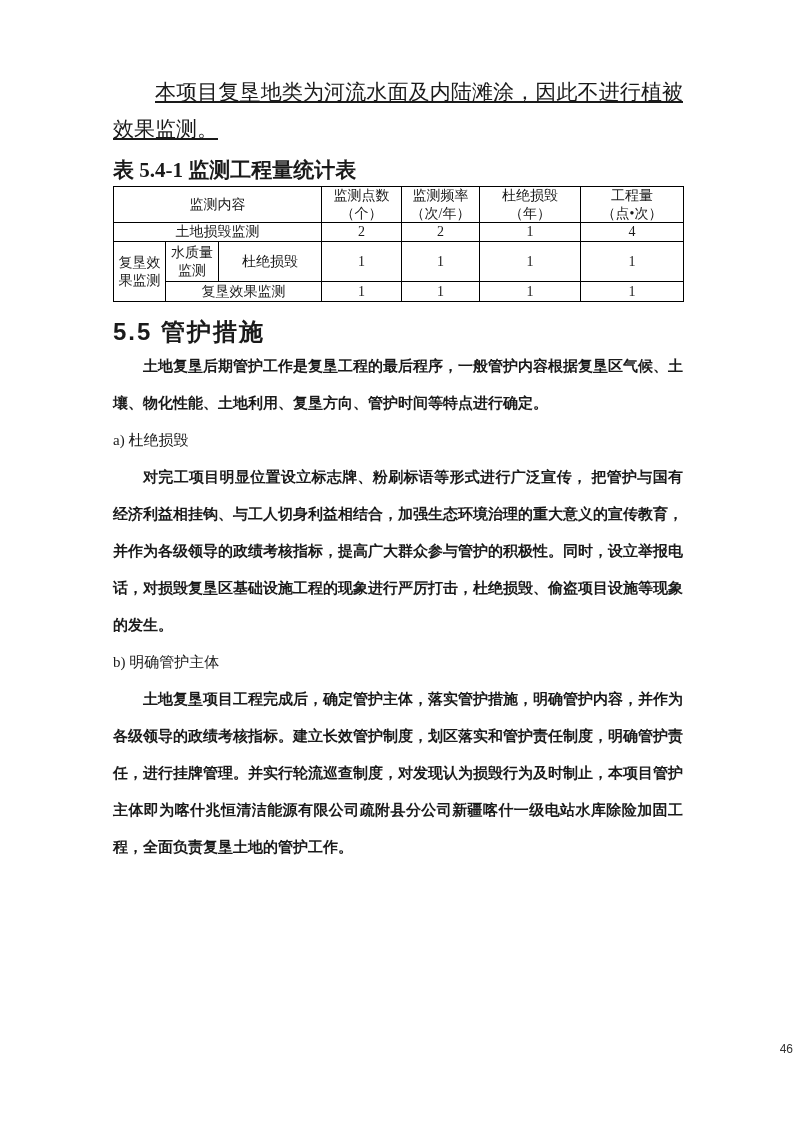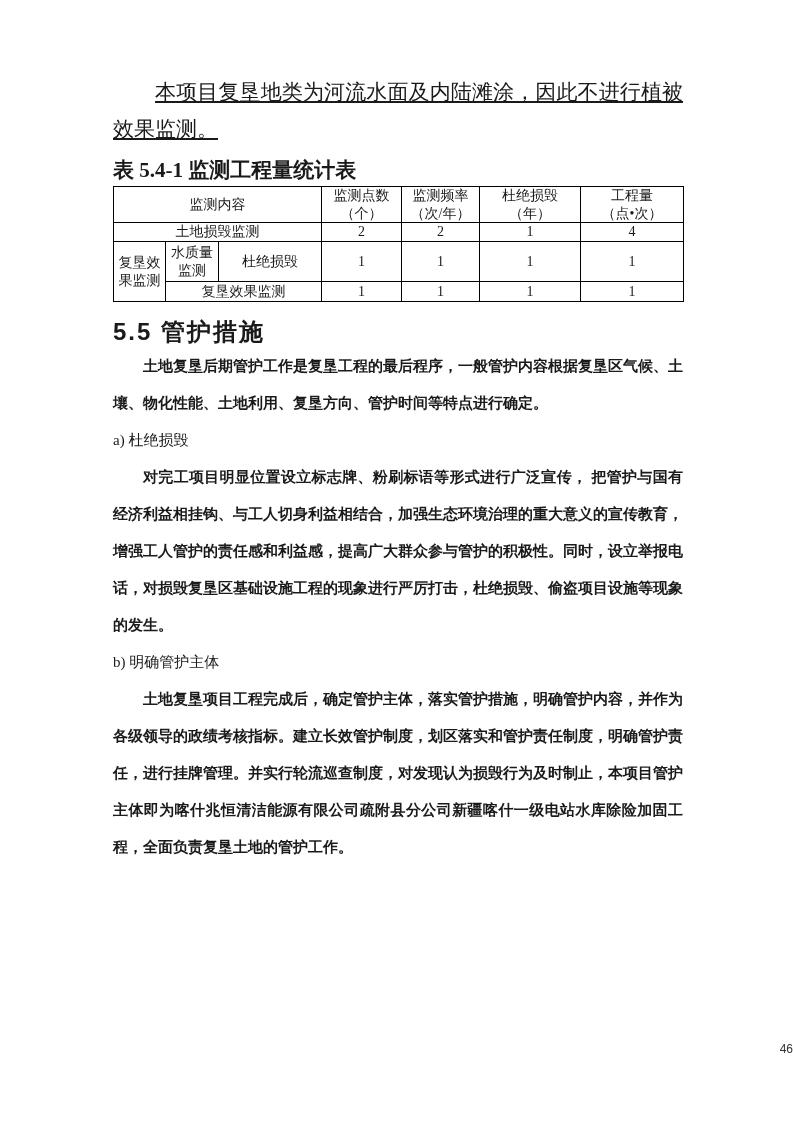--- a/index.html
+++ b/index.html
@@ -138,21 +138,21 @@
         <td>1</td>
       </tr>
     </tbody>
       </table>
 
     <h2 class="section-heading">5.5 管护措施</h2>
 
     <div class="body-text">
       <p class="indent">土地复垦后期管护工作是复垦工程的最后程序，一般管护内容根据复垦区气候、土壤、物化性能、土地利用、复垦方向、管护时间等特点进行确定。</p>
       <p>a) 杜绝损毁</p>
-      <p class="indent">对完工项目明显位置设立标志牌、粉刷标语等形式进行广泛宣传， 把管护与国有经济利益相挂钩、与工人切身利益相结合，加强生态环境治理的重大意义的宣传教育，增强工人管护的责任感和利益感，提高广大群众参与管护的积极性。同时，设立举报电话，对损毁复垦区基础设施工程的现象进行严厉打击，杜绝损毁、偷盗项目设施等现象的发生。</p>
+      <p class="indent">对完工项目明显位置设立标志牌、粉刷标语等形式进行广泛宣传， 把管护与国有经济利益相挂钩、与工人切身利益相结合，加强生态环境治理的重大意义的宣传教育，并作为各级领导的政绩考核指标，提高广大群众参与管护的积极性。同时，设立举报电话，对损毁复垦区基础设施工程的现象进行严厉打击，杜绝损毁、偷盗项目设施等现象的发生。</p>
       <p>b) 明确管护主体</p>
       <p class="indent">土地复垦项目工程完成后，确定管护主体，落实管护措施，明确管护内容，并作为各级领导的政绩考核指标。建立长效管护制度，划区落实和管护责任制度，明确管护责任，进行挂牌管理。并实行轮流巡查制度，对发现认为损毁行为及时制止，本项目管护主体即为喀什兆恒清洁能源有限公司疏附县分公司新疆喀什一级电站水库除险加固工程，全面负责复垦土地的管护工作。</p>
     </div>
 
   </div>
 
   <div class="page-number">46</div>
 </div>
 
 </body></html>

